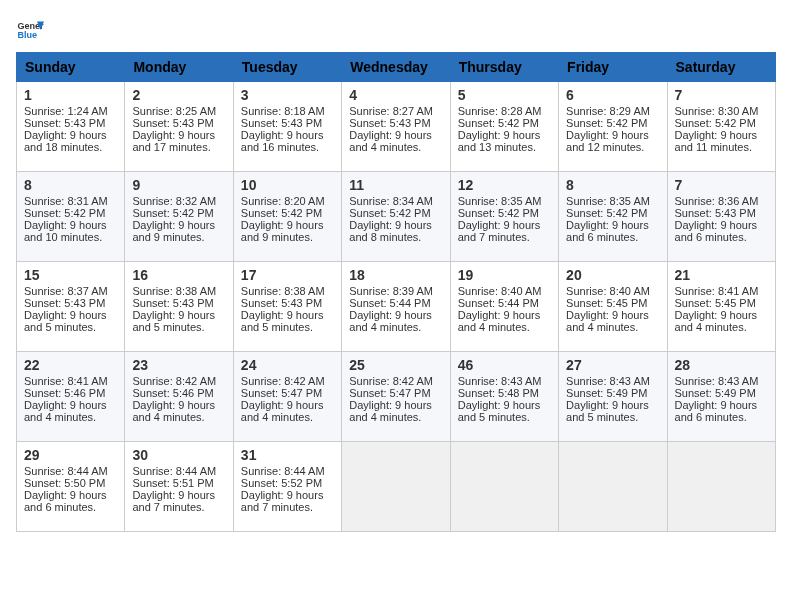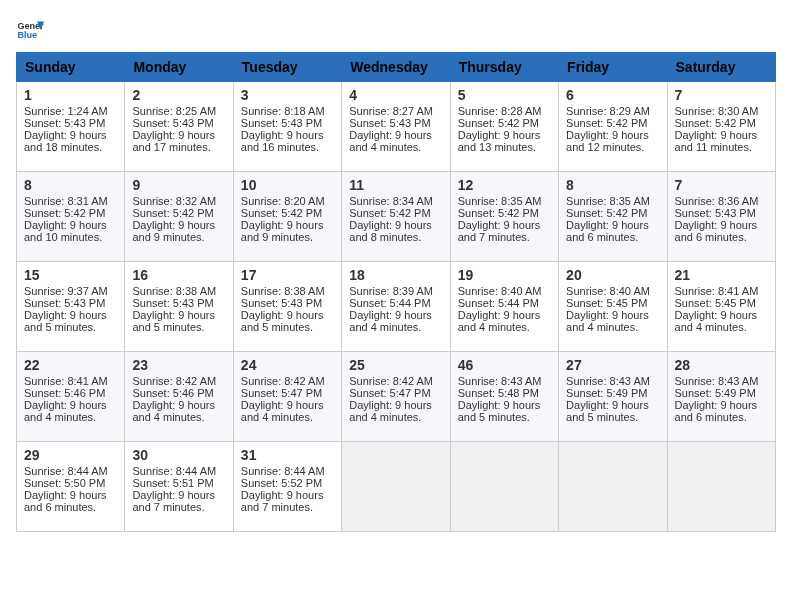--- a/index.html
+++ b/index.html
@@ -187,21 +187,21 @@
         <td>
         <span class="day-num">7</span>
         <span>Sunrise: 8:36 AM</span><br>
         <span>Sunset: 5:43 PM</span><br>
         <span>Daylight: 9 hours and 6 minutes.</span>
       </td>
       </tr>
       <tr>
         <td>
         <span class="day-num">15</span>
-        <span>Sunrise: 9:37 AM</span><br>
+        <span>Sunrise: 8:37 AM</span><br>
         <span>Sunset: 5:43 PM</span><br>
         <span>Daylight: 9 hours and 5 minutes.</span>
       </td>
         <td>
         <span class="day-num">16</span>
         <span>Sunrise: 8:38 AM</span><br>
         <span>Sunset: 5:43 PM</span><br>
         <span>Daylight: 9 hours and 5 minutes.</span>
       </td>
         <td>

